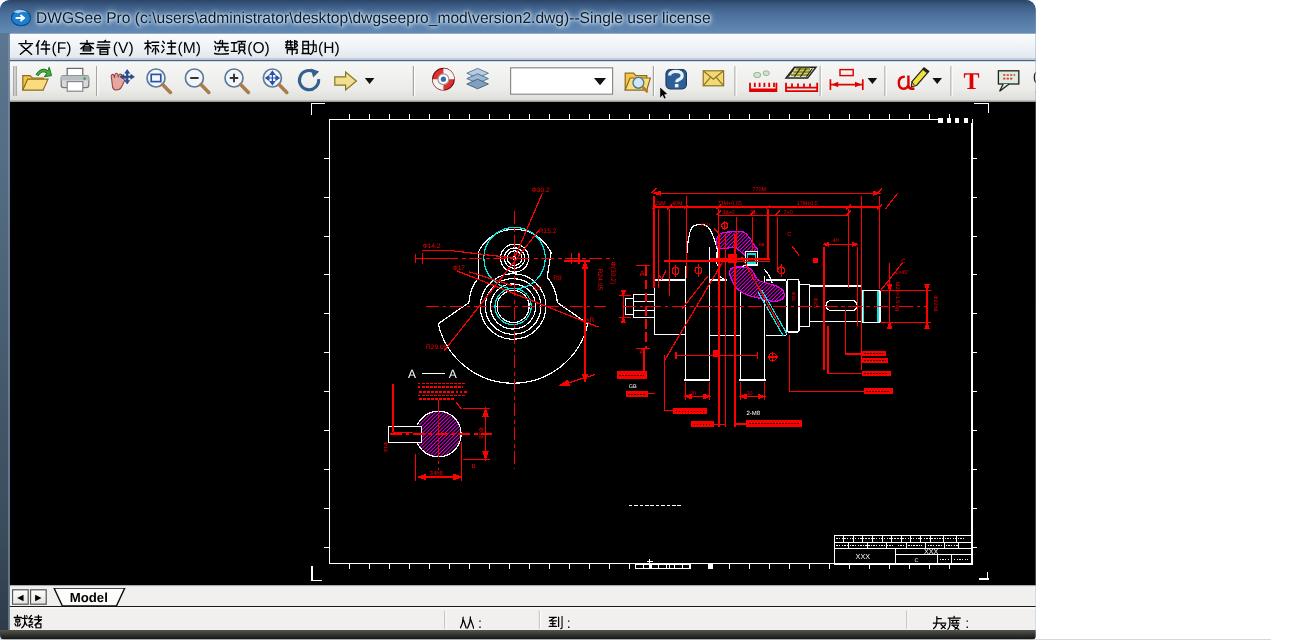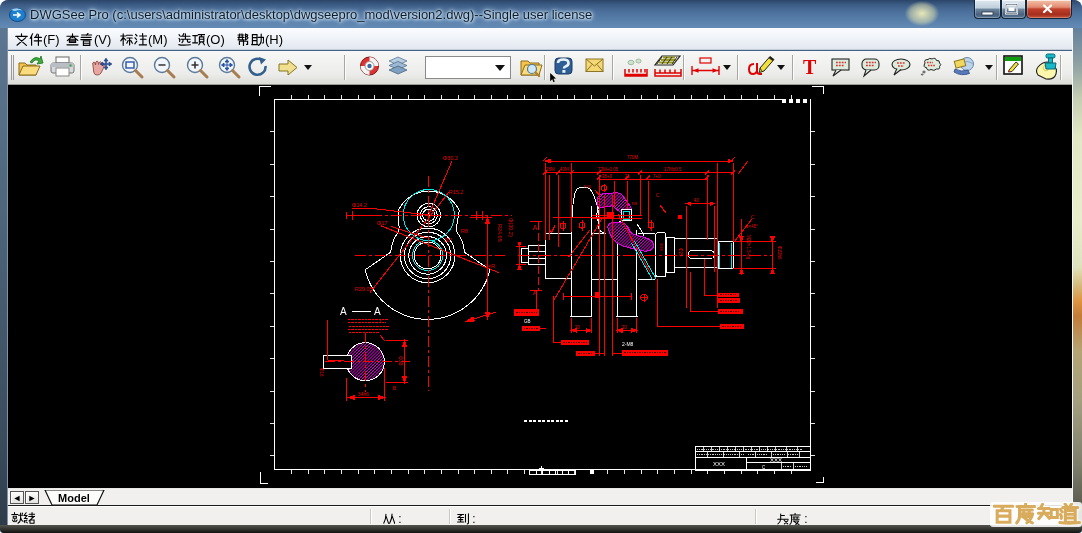--- a/index.html
+++ b/index.html
@@ -1,17 +1,17 @@
 <!DOCTYPE html>
 <html><head>
 <meta charset="utf-8">
 <style>
 html,body{margin:0;padding:0;background:#fff;}
 *{box-sizing:border-box;}
-#win{position:relative;width:1082px;height:533px;font-family:"Liberation Sans",sans-serif;overflow:hidden;
+#win{position:relative;width:863px;height:533px;font-family:"Liberation Sans",sans-serif;overflow:hidden;
  background:linear-gradient(180deg,#3a5a82 0%,#47688f 15%,#4f739f 40%,#587da8 65%,#6389b1 88%,#6e93ba 100%);
  border-radius:8px 8px 3px 3px;}
 .abs{position:absolute;}
 
 #titlebar{left:0;top:0;width:1082px;height:28px;background:linear-gradient(180deg,#2b4568 0%,#3d5d86 18%,#4c709c 42%,#557ba7 65%,#5e85b0 85%,#648bb5 100%);border-radius:8px 8px 0 0;}
 #titletext{left:30px;top:7px;font-size:13px;color:#0b1b2b;text-shadow:0 0 2px #dcebf7,0 0 4px #cfe2f2,0 0 6px #bdd6ea,1px 1px 3px #a8c6e0;white-space:nowrap;}
 
 .wbtn{top:0;height:19px;border:1px solid #10263d;border-top:none;box-shadow:inset 0 1px 0 rgba(255,255,255,.55),inset 0 0 0 1px rgba(255,255,255,.25);}
 #btnmin{left:974px;width:27px;border-radius:0 0 4px 4px;background:linear-gradient(180deg,#dfe8f0 0%,#bfcedc 45%,#70889f 50%,#4a627e 80%,#5b7693 100%);}
 #btnmax{left:1001px;width:25px;border-radius:0 0 4px 4px;background:linear-gradient(180deg,#dfe8f0 0%,#bfcedc 45%,#70889f 50%,#4a627e 80%,#5b7693 100%);}

